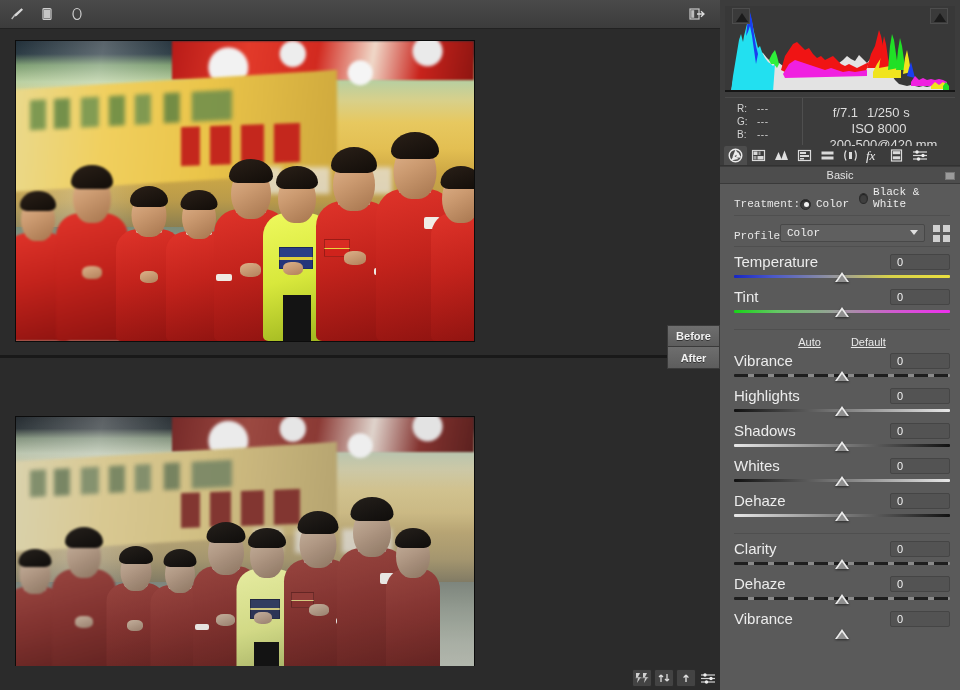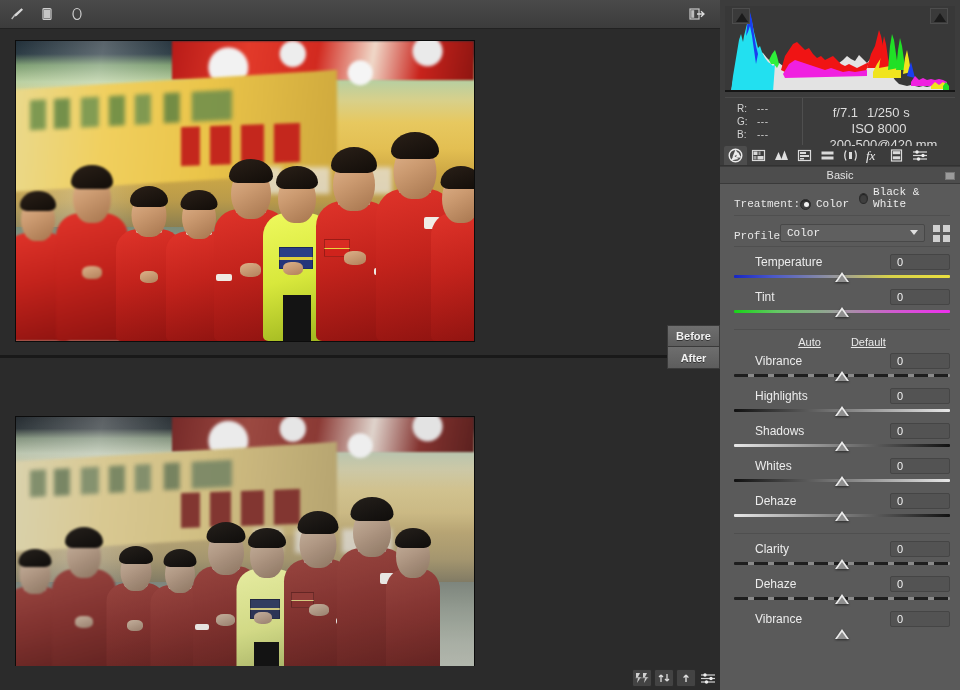--- a/index.html
+++ b/index.html
@@ -349,21 +349,21 @@
     gap: 3px;
   }
   #profile-grid i { background: #d0d0d0; display: block; }
 
   
   #wb-row .row-label { width: 84px; }
 
   
   .slider-block { margin-top: 4px; }
   .slider-head { display: flex; align-items: center; height: 17px; }
-  .slider-name { flex: 1; color: #ececec; font-size: 12px; margin-left: 21px; }
+  .slider-name { flex: 1; color: #ececec; font-size: 15px; }
   .slider-value {
     width: 60px; height: 16px;
     background: #535353;
     border: 1px solid #454545;
     border-radius: 2px;
     color: #f2f2f2; font-size: 11px;
     display: flex; align-items: center;
     padding-left: 6px;
   }
   .track-wrap { position: relative; height: 13px; margin-top: 1px; }

